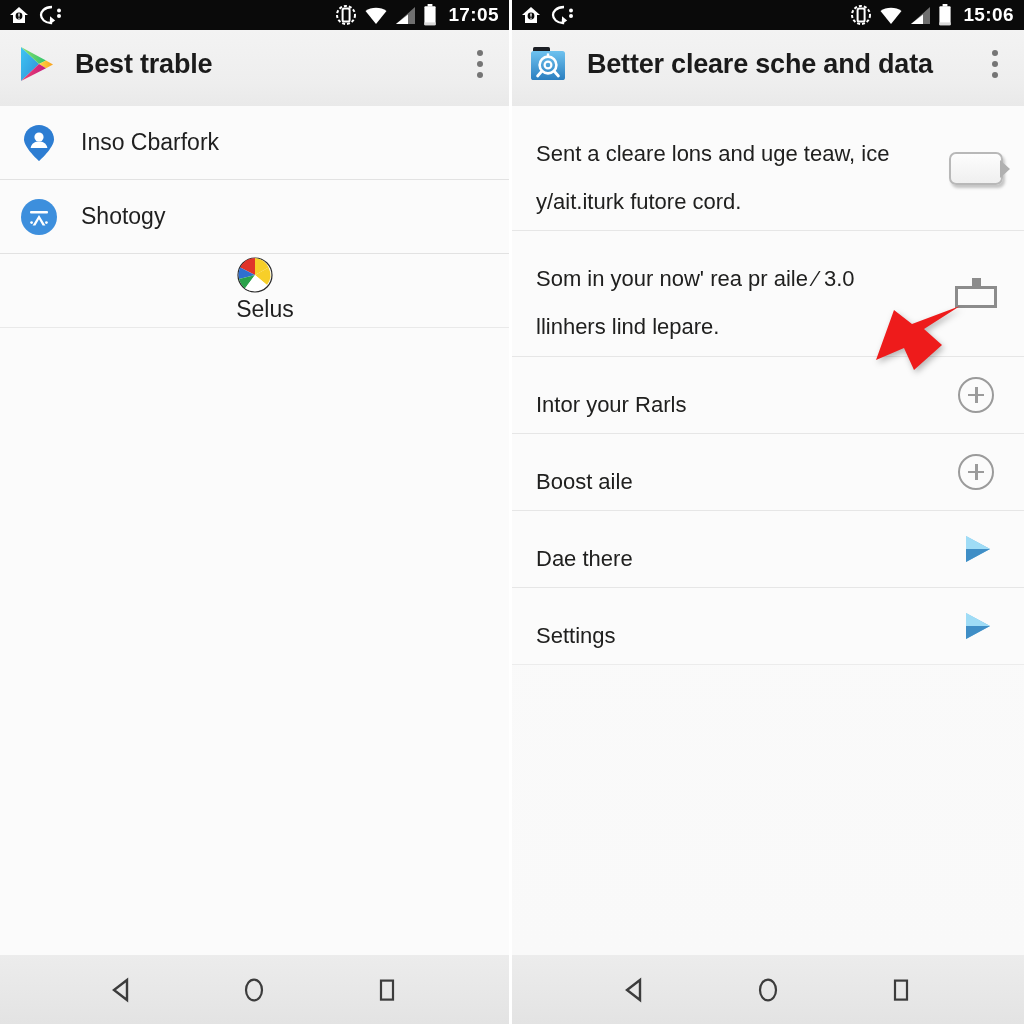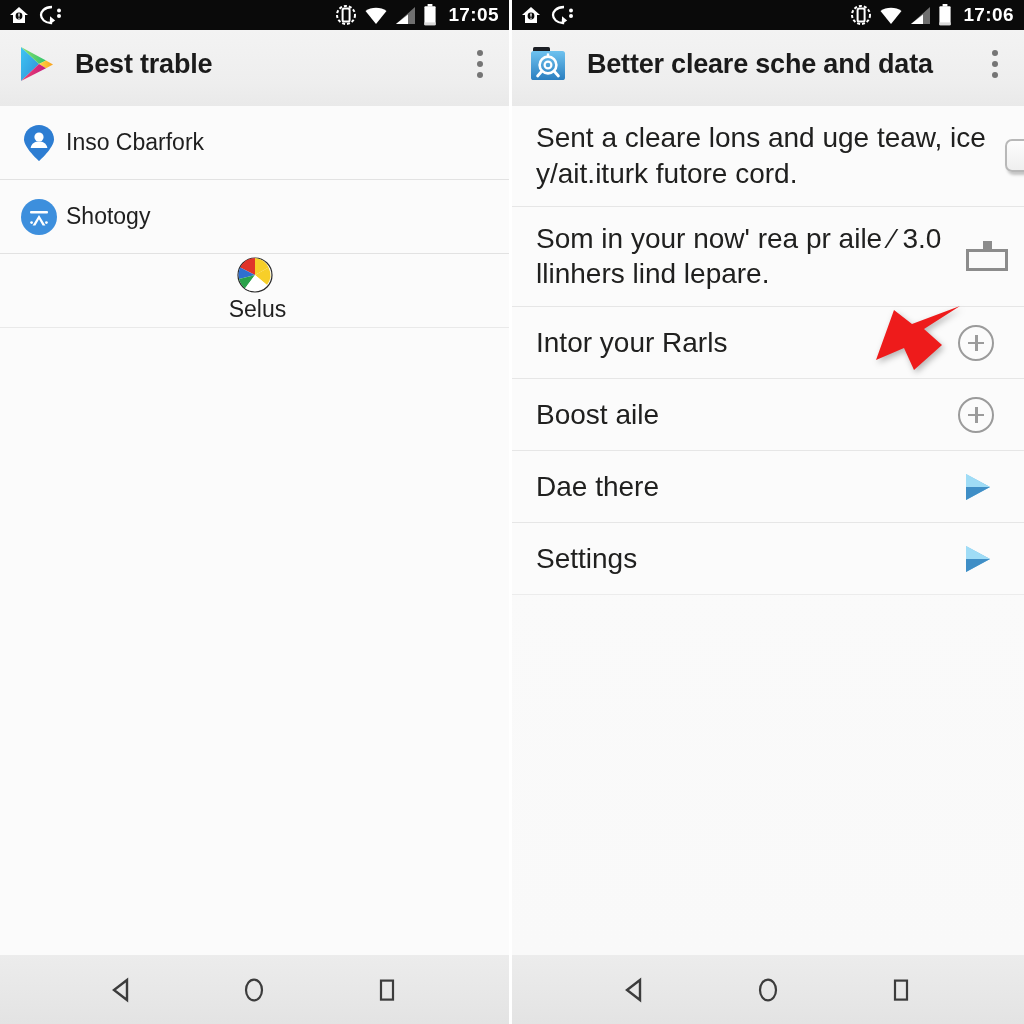--- a/index.html
+++ b/index.html
@@ -61,34 +61,34 @@
   }
 
   
   .row{
     height:74px; display:flex; align-items:center;
     padding:0 18px 0 18px; border-bottom:1px solid #e2e2e2;
     background:#fbfbfb; cursor:pointer;
   }
   .row .r-ic{ width:42px; height:42px; flex:0 0 42px; position:relative; }
   .row .r-label{
-    font-size:23px; color:#1f1f1f; margin-left:6px; white-space:nowrap;
+    font-size:23px; color:#1f1f1f; margin-left:21px; white-space:nowrap;
   }
 
   
   .prow{
     display:flex; align-items:center; min-height:72px;
     padding:14px 18px 14px 24px; border-bottom:1px solid #e6e6e6;
     background:#fbfbfb; cursor:pointer;
   }
   .prow.tall{ min-height:86px; }
   .prow .p-text{ flex:1 1 auto; padding-right:16px; }
   .prow .p-text .l1,
   .prow .p-text .l2{
-    font-size:28px; color:#20201f; line-height:1.28; white-space:nowrap;
+    font-size:22px; color:#20201f; line-height:1.28; white-space:nowrap;margin-top:20px;
   }
   .prow .p-widget{
     flex:0 0 60px; display:flex; align-items:center; justify-content:center;
   }
 
   
   .toggle-off{
     width:54px; height:33px; border-radius:7px;
     background:linear-gradient(to bottom,#fdfdfd,#efefef);
     border:2px solid #b8b8b8;
@@ -307,21 +307,21 @@
         </svg>
         <svg class="ic" width="21" height="19" viewBox="0 0 21 19">
           <path d="M1 18 L20 18 L20 1 Z" fill="#6f6f6f"></path>
           <path d="M1 18 L13 18 L13 8.5 Z" fill="#ffffff"></path>
         </svg>
         <svg class="ic" width="14" height="22" viewBox="0 0 14 22">
           <rect x="4.6" y="0" width="4.8" height="2.6" fill="#fff"></rect>
           <rect x="1.4" y="2.2" width="11.2" height="19" rx="1" fill="#fff"></rect>
           <rect x="1.4" y="18.4" width="11.2" height="2.8" fill="#d9d9d9"></rect>
         </svg>
-        <span class="sb-clock">17:06</span>
+        <span class="sb-clock">15:06</span>
       </div>
     </div>
 
     <div class="actionbar">
       <div class="app-icon">
         <svg width="44" height="44" viewBox="0 0 44 44">
           <defs>
             <linearGradient id="bf" x1="0" y1="0" x2="0" y2="1">
               <stop offset="0" stop-color="#6ec2ef"></stop>
                 <stop offset="1" stop-color="#2b7fc0"></stop>

